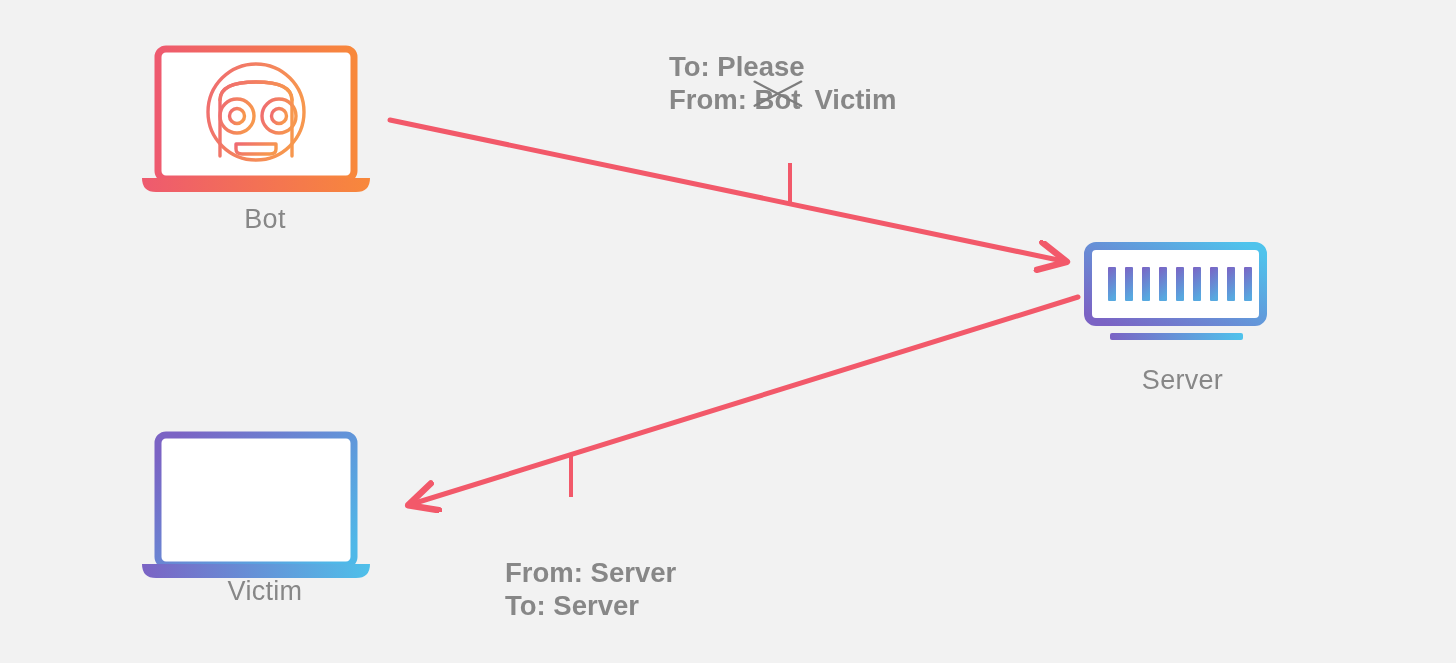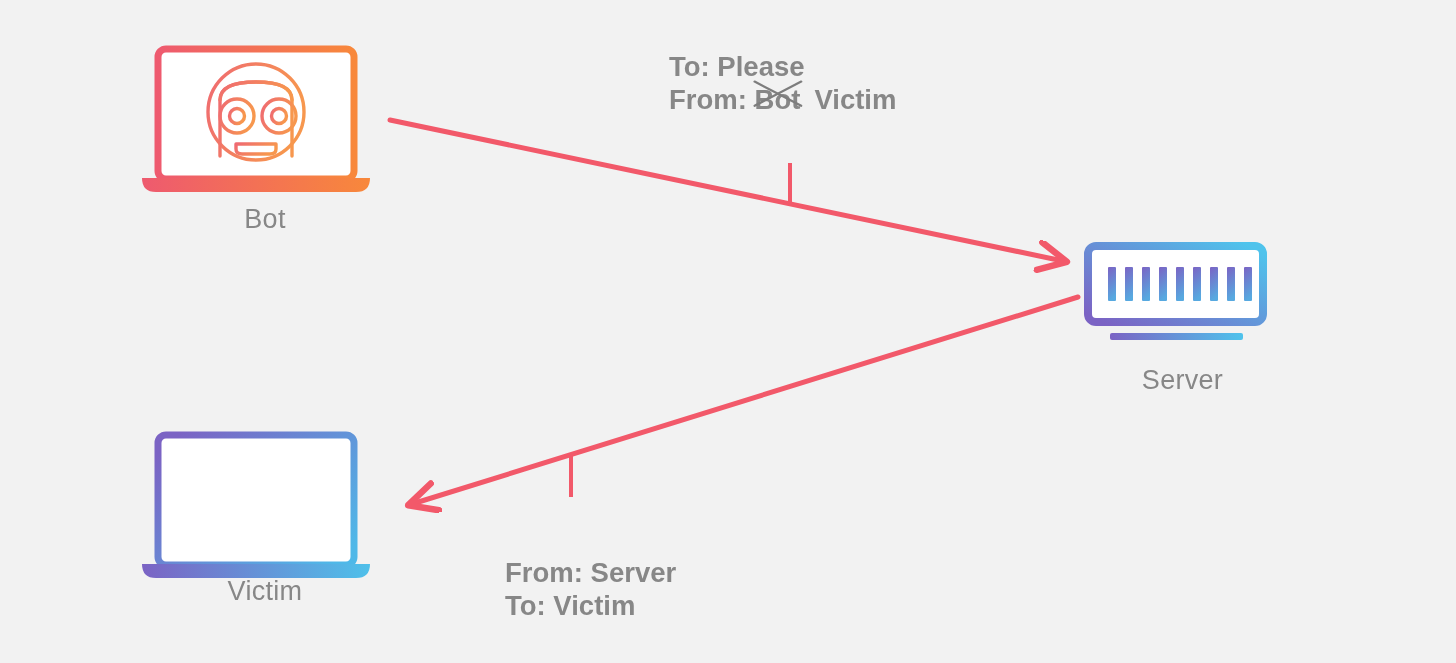--- a/index.html
+++ b/index.html
@@ -232,16 +232,16 @@
         <svg class="xmark" viewBox="0 0 60 34" preserveAspectRatio="none">
           <line x1="3" y1="3" x2="57" y2="31" stroke="#7d7d7d" stroke-width="2.6" stroke-linecap="round"></line>
           <line x1="57" y1="3" x2="3" y2="31" stroke="#7d7d7d" stroke-width="2.6" stroke-linecap="round"></line>
         </svg>
       </span><span class="gap"></span><span>Victim</span>
     </div>
   </div>
 
   <div class="annot" id="annot-bottom">
     <div>From: Server</div>
-    <div>To: Victim</div>
+    <div>To: Server</div>
   </div>
 
 </div>
 
 </body></html>

